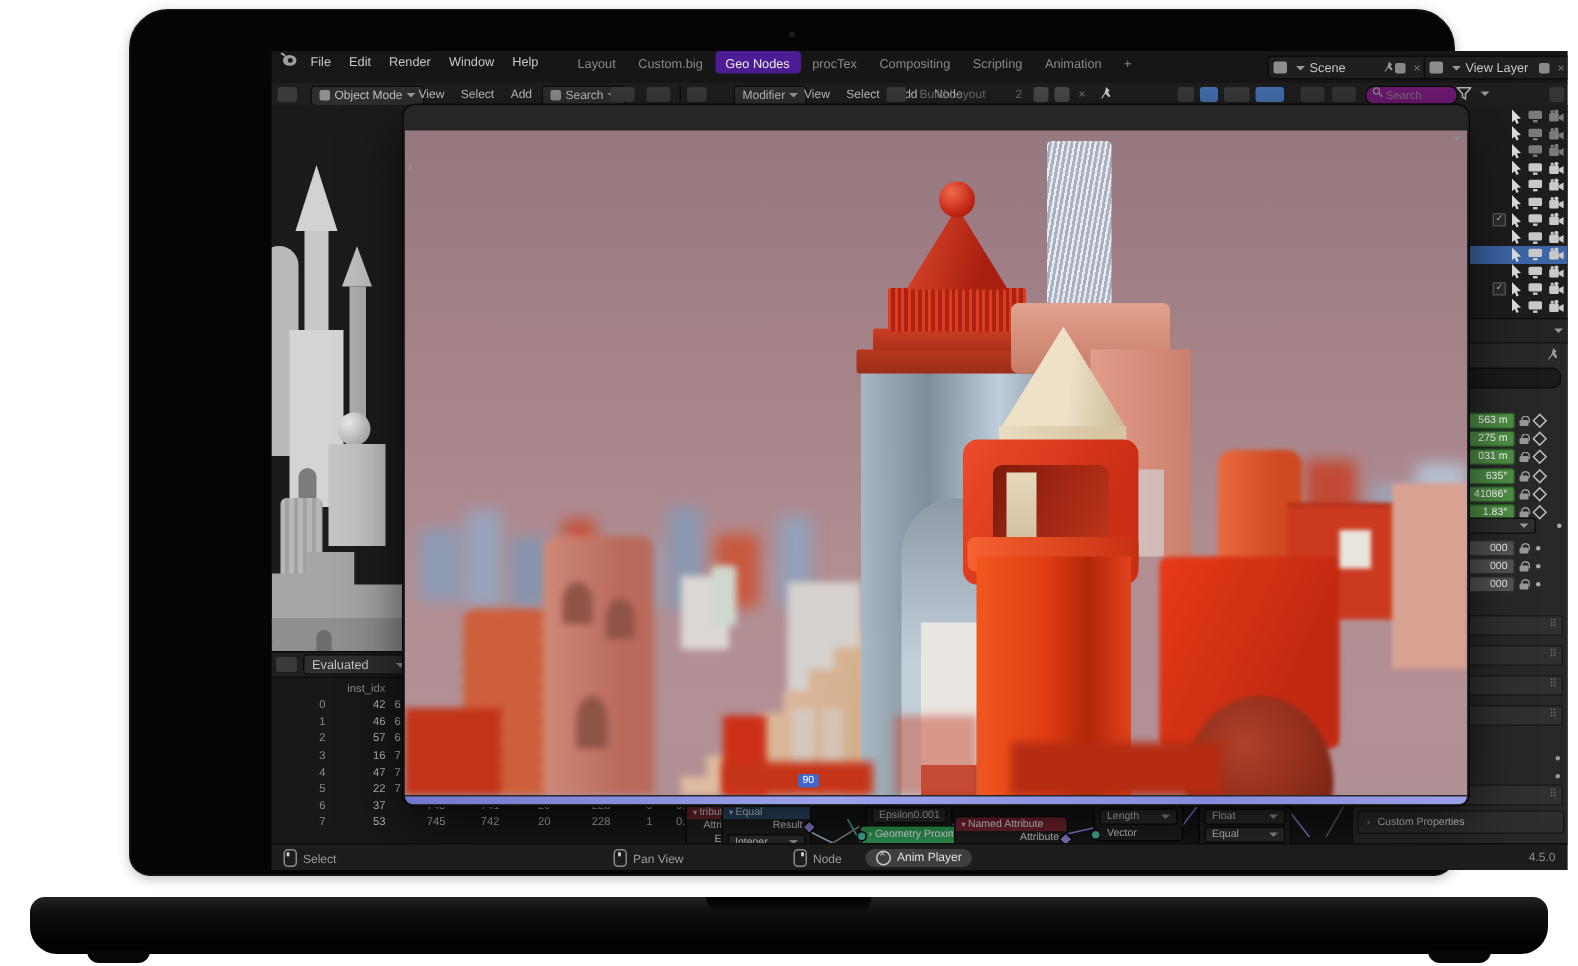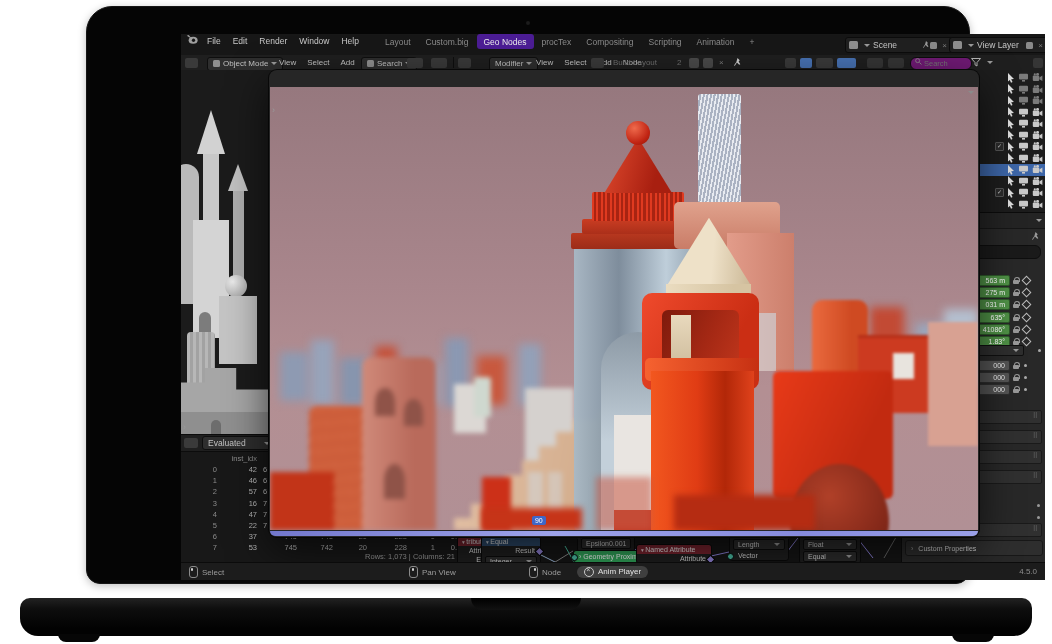--- a/index.html
+++ b/index.html
@@ -365,23 +365,20 @@
                 <span>53</span>
                 <span class="ca"></span>
                 <span>745</span>
                 <span>742</span>
                 <span>20</span>
                 <span>228</span>
                 <span>1</span>
                 <span>0.</span>
               </div>
             </div>
-          <div class="ssfoot">
-            <span>Rows: 1,073   |   Columns: 21</span>
-          </div>
         </div>
 
         <div class="ne"></div>
         <svg class="abs" style="left:278px;top:456px;width:442px;height:37px;pointer-events:none">
           <line x1="72" y1="44" x2="112" y2="64" stroke="#9db8d8" stroke-width="1" transform="translate(0,-20)"></line>
           <line x1="106" y1="20" x2="120" y2="45" stroke="#49c0a2" stroke-width="1"></line>
           <line x1="80" y1="46" x2="114" y2="25" stroke="#888888" stroke-width="1"></line>
           <line x1="170" y1="28" x2="182" y2="20" stroke="#8a7fd6" stroke-width="1"></line>
           <line x1="252" y1="30" x2="270" y2="26" stroke="#8a7fd6" stroke-width="1"></line>
           <line x1="325" y1="30" x2="345" y2="4" stroke="#8a7fd6" stroke-width="1"></line>

